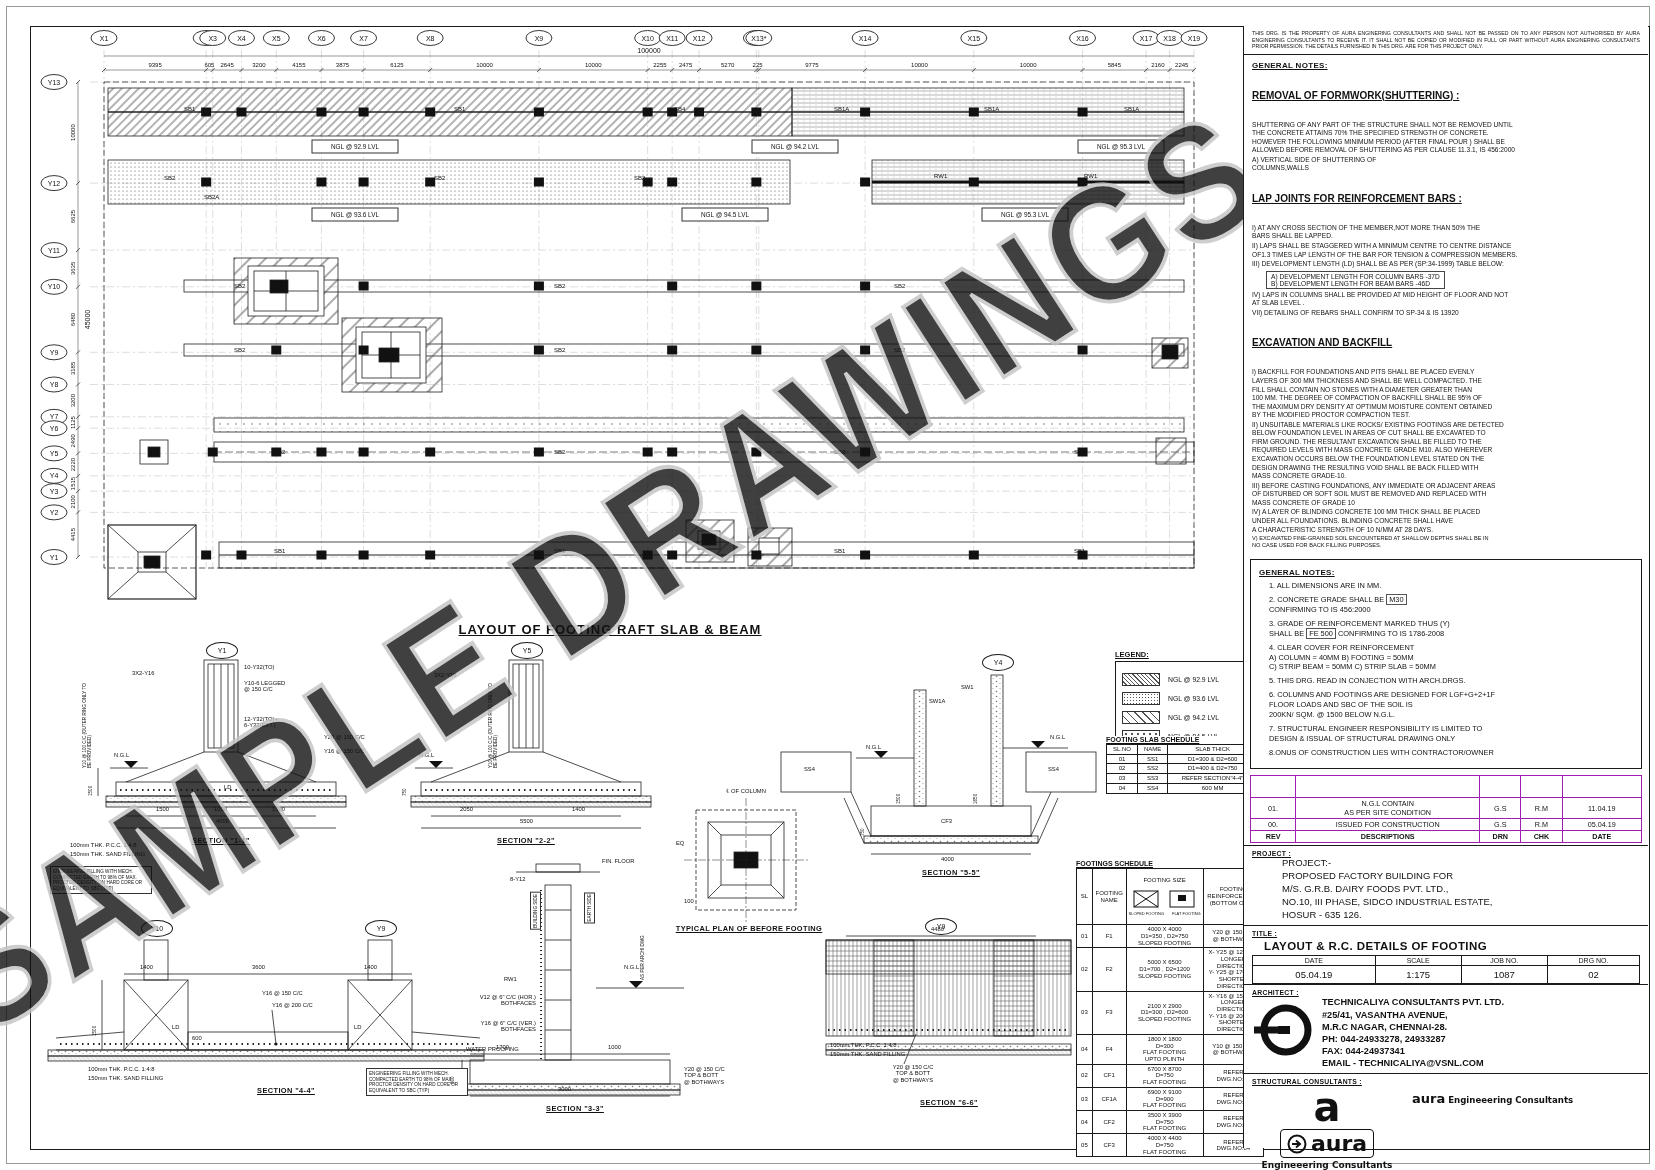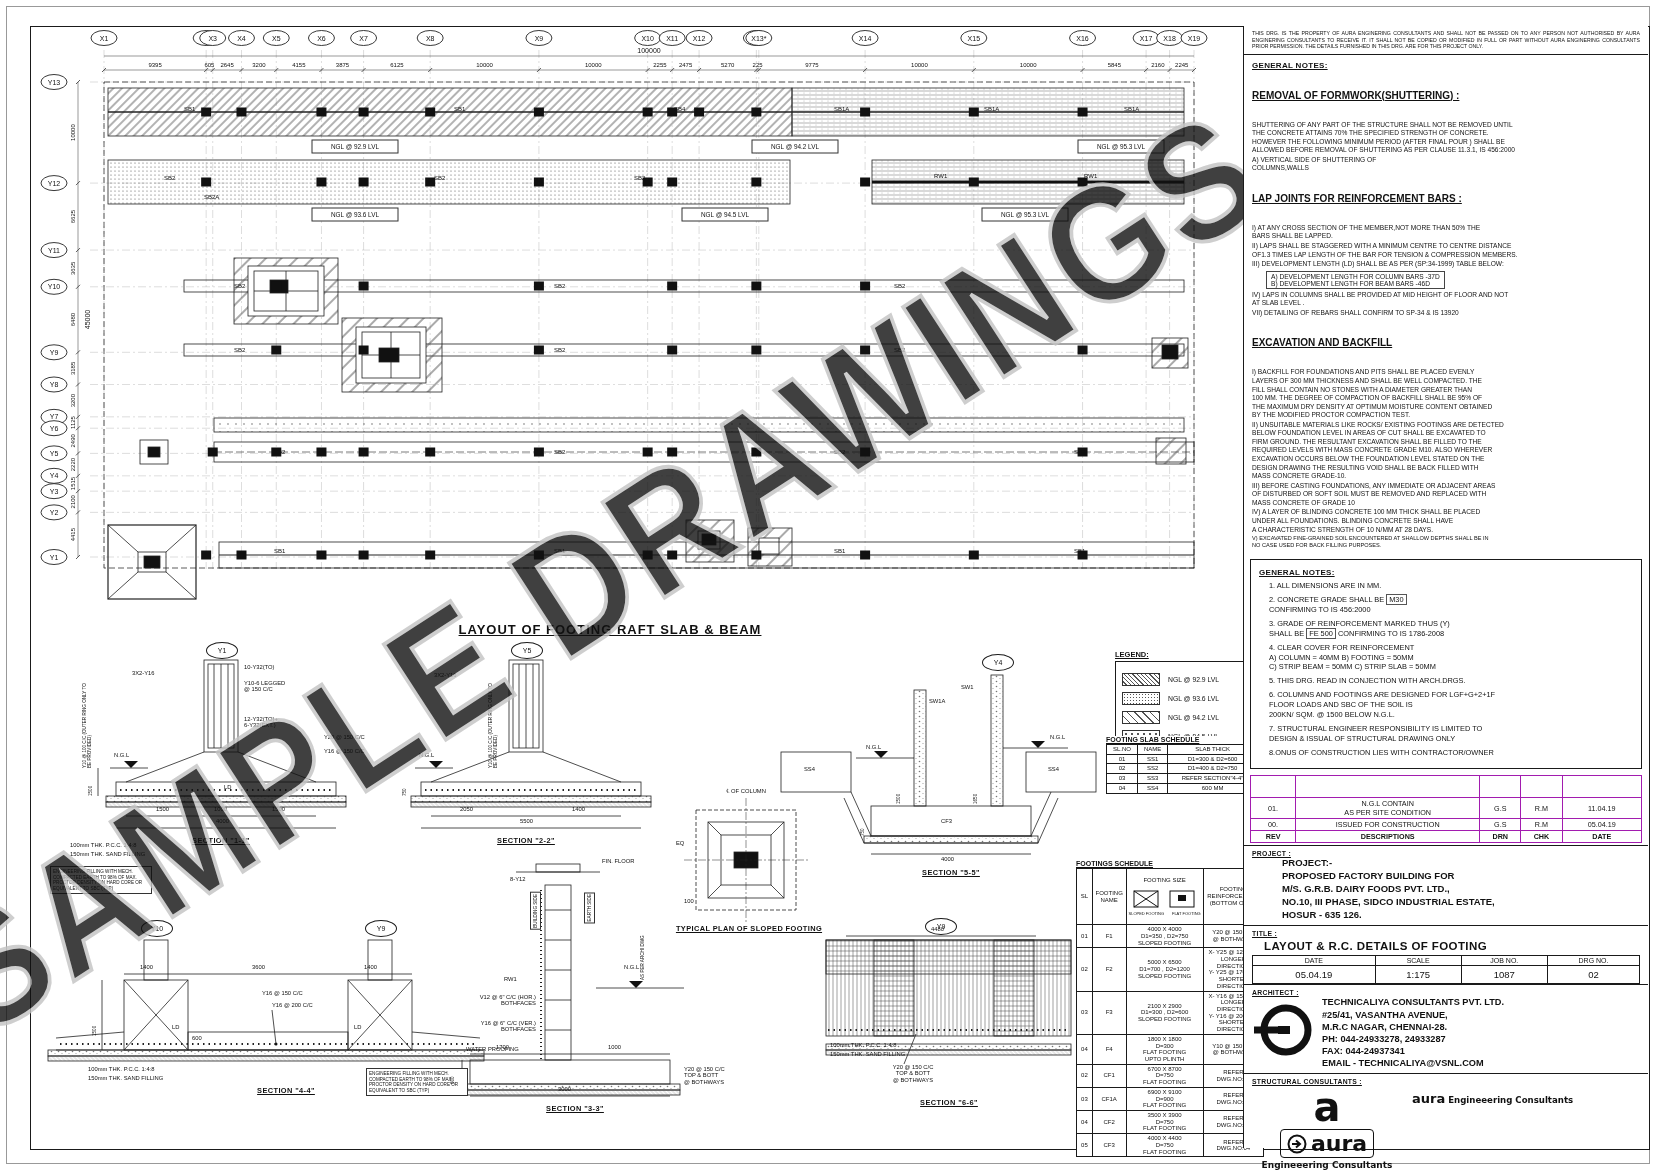--- a/index.html
+++ b/index.html
@@ -14,21 +14,21 @@
   .h2{font-size:10px;font-weight:bold;text-decoration:underline;margin:20px 0;}
   .nt{font-size:6.6px;line-height:1.3;white-space:pre-line;margin:1px 0;}
   .devbox{border:1px solid #444;display:inline-block;padding:1px 4px;font-size:6.6px;white-space:pre-line;margin:1px 0 1px 14px;}
   .n2{border:1px solid #1a1a1a;margin:4px 6px;padding:6px 8px;}
   .n2 .it{font-size:7.4px;line-height:1.35;white-space:pre-line;margin:4px 10px;}
   .boxv{border:1px solid #555;padding:0 2px;}
   table{border-collapse:collapse;}
   .revtab{width:100%;font-size:7.2px;}
   .revtab td,.revtab th{border:1px solid #a21caf;padding:1px 3px;text-align:center;white-space:pre-line;}
   .lab{font-size:6.8px;font-weight:bold;text-decoration:underline;letter-spacing:.3px;}
-  .proj-lines{font-size:9.5px;font-weight:bold;line-height:1.35;padding-left:30px;}
+  .proj-lines{font-size:9.5px;font-weight:normal;line-height:1.35;padding-left:30px;}
   .title-main{font-size:11.5px;font-weight:bold;letter-spacing:.4px;padding:3px 0 3px 12px;}
   .tb4{width:100%;font-size:7px;}
   .tb4 th{font-weight:normal;font-size:7px;border:1px solid #1a1a1a;padding:1px;}
   .tb4 td{border:1px solid #1a1a1a;text-align:center;font-size:9.5px;padding:3px;}
   .arch{display:flex;gap:8px;align-items:flex-start;}
   .arch-lines{font-size:9.2px;line-height:1.32;font-weight:bold;}
   .struct{display:flex;gap:10px;}
   .aura-big{font-size:40px;font-weight:bold;line-height:.9;text-align:center;font-family:"DejaVu Sans",sans-serif;}
   .aura-box{border:1.6px solid #111;border-radius:4px;padding:1px 6px;font-size:22px;font-weight:bold;font-family:"DejaVu Sans",sans-serif;display:flex;align-items:center;gap:4px;}
   .aura-cap{font-size:9px;font-weight:bold;font-family:"DejaVu Sans",sans-serif;}
@@ -738,21 +738,21 @@
     <div class="ann vtext" style="left:452px;top:36px;height:92px;">Y10 @ 100 C/C (OUTER RING ONLY TO BE PROVIDED)</div>
     <div class="dim" style="left:424px;top:166px;">2050</div>
     <div class="dim" style="left:536px;top:166px;">1400</div>
     <div class="dim" style="left:484px;top:178px;">5500</div>
     <div class="dim vtext" style="left:366px;top:126px;height:30px;">750</div>
     <div class="sec-label" style="left:445px;top:196px;width:90px;">SECTION "2-2"</div>
 
     <div class="ann c" style="left:672px;top:148px;width:76px;">℄ OF COLUMN</div>
     <div class="dim" style="left:640px;top:200px;">EQ</div>
     <div class="dim" style="left:648px;top:258px;">100</div>
-    <div class="sec-label" style="left:628px;top:284px;width:170px;">TYPICAL PLAN OF SLOPED FOOTING</div>
+    <div class="sec-label" style="left:628px;top:284px;width:170px;">TYPICAL PLAN OF BEFORE FOOTING</div>
 
     <div class="ann" style="left:893px;top:58px;">SW1A</div>
     <div class="ann" style="left:925px;top:44px;">SW1</div>
     <div class="ann" style="left:830px;top:104px;">N.G.L</div>
     <div class="ann" style="left:1014px;top:94px;">N.G.L</div>
     <div class="ann" style="left:768px;top:126px;">SS4</div>
     <div class="ann" style="left:1012px;top:126px;">SS4</div>
     <div class="ann" style="left:905px;top:178px;">CF3</div>
     <div class="dim vtext" style="left:860px;top:120px;height:44px;">1500</div>
     <div class="dim vtext" style="left:937px;top:116px;height:48px;">1650</div>

